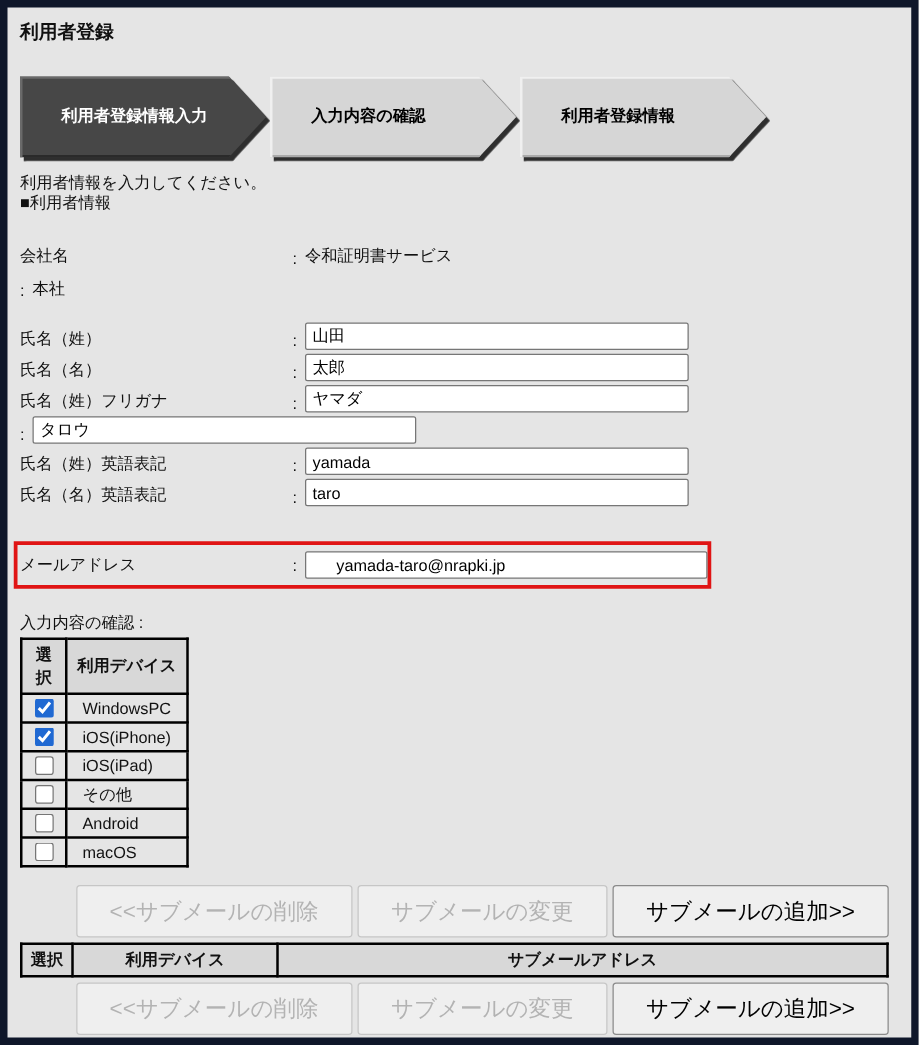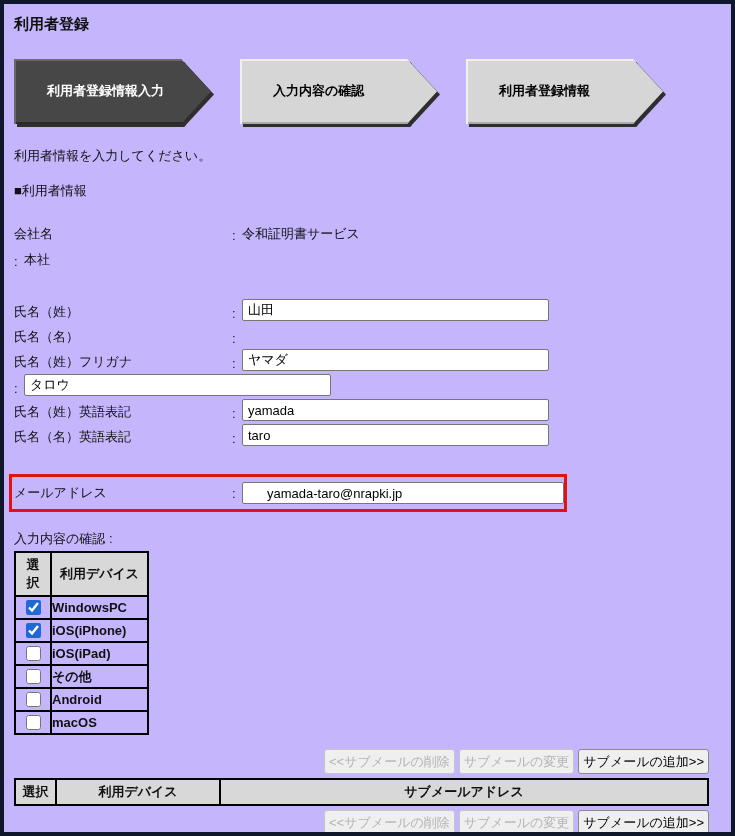--- a/index.html
+++ b/index.html
@@ -1,54 +1,54 @@
 <!DOCTYPE html>
 <html style="--red: #e01414; --th-bg: #d8d8d8; --step-active: #474747; --step-inactive: #d6d6d6; --ck-blue: #2069d2;"><head>
 <meta charset="utf-8">
 <style>
   * { box-sizing: border-box; }
   html,body { margin:0; padding:0; background:#fff; }
   .page {
     width:735px; height:836px;
-    border:4px solid #0f172a;
-    background:#c4b5fd;
+    border:6px solid #0f172a;
+    background:#e5e5e5;
     padding:10px 0 0 10px;
     font-family:"Liberation Sans","DejaVu Sans",sans-serif;
     font-size:13px; color:#111;
     overflow:hidden; position:relative;
   }
   .content { width:695px; }
 
   .page-title { font-size:15px; font-weight:bold; line-height:20px; }
 
   
-  .steps { display:flex; gap:29px; margin-top:25px; height:65px; }
+  .steps { display:flex; gap:3px; margin-top:25px; height:65px; }
   .step-wrap { filter:drop-shadow(3px 3px 0 #2e2e2e); }
   .step {
     width:197px; height:65px;
     clip-path:polygon(0 0, calc(100% - 30px) 0, 100% 50%, calc(100% - 30px) 100%, 0 100%);
     background:var(--step-inactive,#d6d6d6);
     box-shadow:inset 2px 2px 0 #f0f0f0, inset 0 -2px 0 #aaaaaa;
     display:flex; flex-direction:column; justify-content:center;
     padding-left:33px; font-weight:bold; font-size:13px; line-height:1.55;
     color:#000;
   }
   .step.active {
     background:var(--step-active,#474747);
     box-shadow:inset 2px 2px 0 #6a6a6a, inset 0 -2px 0 #2a2a2a;
     color:#fff;
   }
 
-  .instruction { margin-top:24px; line-height:16px; }
-  .section-title { margin-top:19px; line-height:16px; }
+  .instruction { margin-top:12px; line-height:16px; }
+  .section-title { line-height:16px; }
 
   
   .static-block { margin-top:18px; }
   .field-row { display:flex; align-items:flex-end; height:26px; }
-  .inputs-block { margin-top:27px; }
+  .inputs-block { margin-top:15px; }
   .inputs-block .field-row { height:25px; }
   .flabel { width:218px; flex:none; }
   .colon { width:10px; flex:none; }
   .tinput {
     width:307px; height:22px;
     border:1px solid #767676; border-radius:2px;
     font-family:inherit; font-size:13px; padding:0 5px; color:#000;
   }
   .email-box {
     border:3px solid var(--red,#e01414);
@@ -62,32 +62,32 @@
   .device-label { margin-top:19px; line-height:16px; }
   table { border-collapse:collapse; }
   .device-table { margin-top:4px; }
   .device-table th, .device-table td { border:2px solid #000; }
   .device-table th {
     background:var(--th-bg,#d8d8d8); font-weight:bold; font-size:13px;
     padding:3px 7px; text-align:center;
   }
   .device-table td { height:23px; font-size:13px; }
   .device-table td.ck { width:36px; text-align:center; padding:1px 2px; }
-  .device-table td.dev { width:97px; padding:1px 0;font-weight:bold; }
+  .device-table td.dev { width:97px; padding:1px 12px; }
   input[type="checkbox"] {
     width:15px; height:15px; accent-color:var(--ck-blue,#2069d2); margin:1px; vertical-align:middle;
   }
 
   
   .btn-row { display:flex; justify-content:flex-end; gap:4px; width:695px; }
   .btn-row.first { margin-top:14px; }
   .sbtn {
-    font-family:inherit; font-size:13px; color:#000;
+    font-family:inherit; font-size:18px; color:#000;
     background:#efefef; border:1px solid #8a8a8a; border-radius:3px;
-    padding:3px 4px; height:25px; cursor:pointer;
+    padding:3px 26px; height:42px; cursor:pointer;
   }
   .sbtn:disabled { color:#b3b3b3; border-color:#c6c6c6; cursor:default; }
   .submail-table { width:695px; margin-top:4px; table-layout:fixed; }
   .submail-table th {
     border:2px solid #000; background:var(--th-bg,#d8d8d8);
     font-weight:bold; font-size:13px; padding:3px 2px; text-align:center;
   }
   .submail-table .c1 { width:41px; }
   .submail-table .c2 { width:164px; }
   .btn-row.second { margin-top:4px; }
@@ -141,20 +141,21 @@
 
     <div class="inputs-block">
       <div class="field-row">
         <span class="flabel">氏名（姓）</span>
         <span class="colon">:</span>
         <input class="tinput" value="山田" style="">
       </div>
       <div class="field-row">
         <span class="flabel">氏名（名）</span>
         <span class="colon">:</span>
+        <input class="tinput" value="太郎" style="">
       </div>
       <div class="field-row">
         <span class="flabel">氏名（姓）フリガナ</span>
         <span class="colon">:</span>
         <input class="tinput" value="ヤマダ" style="">
       </div>
       <div class="field-row">
         <span class="colon">:</span>
         <input class="tinput" value="タロウ" style="">
       </div>

